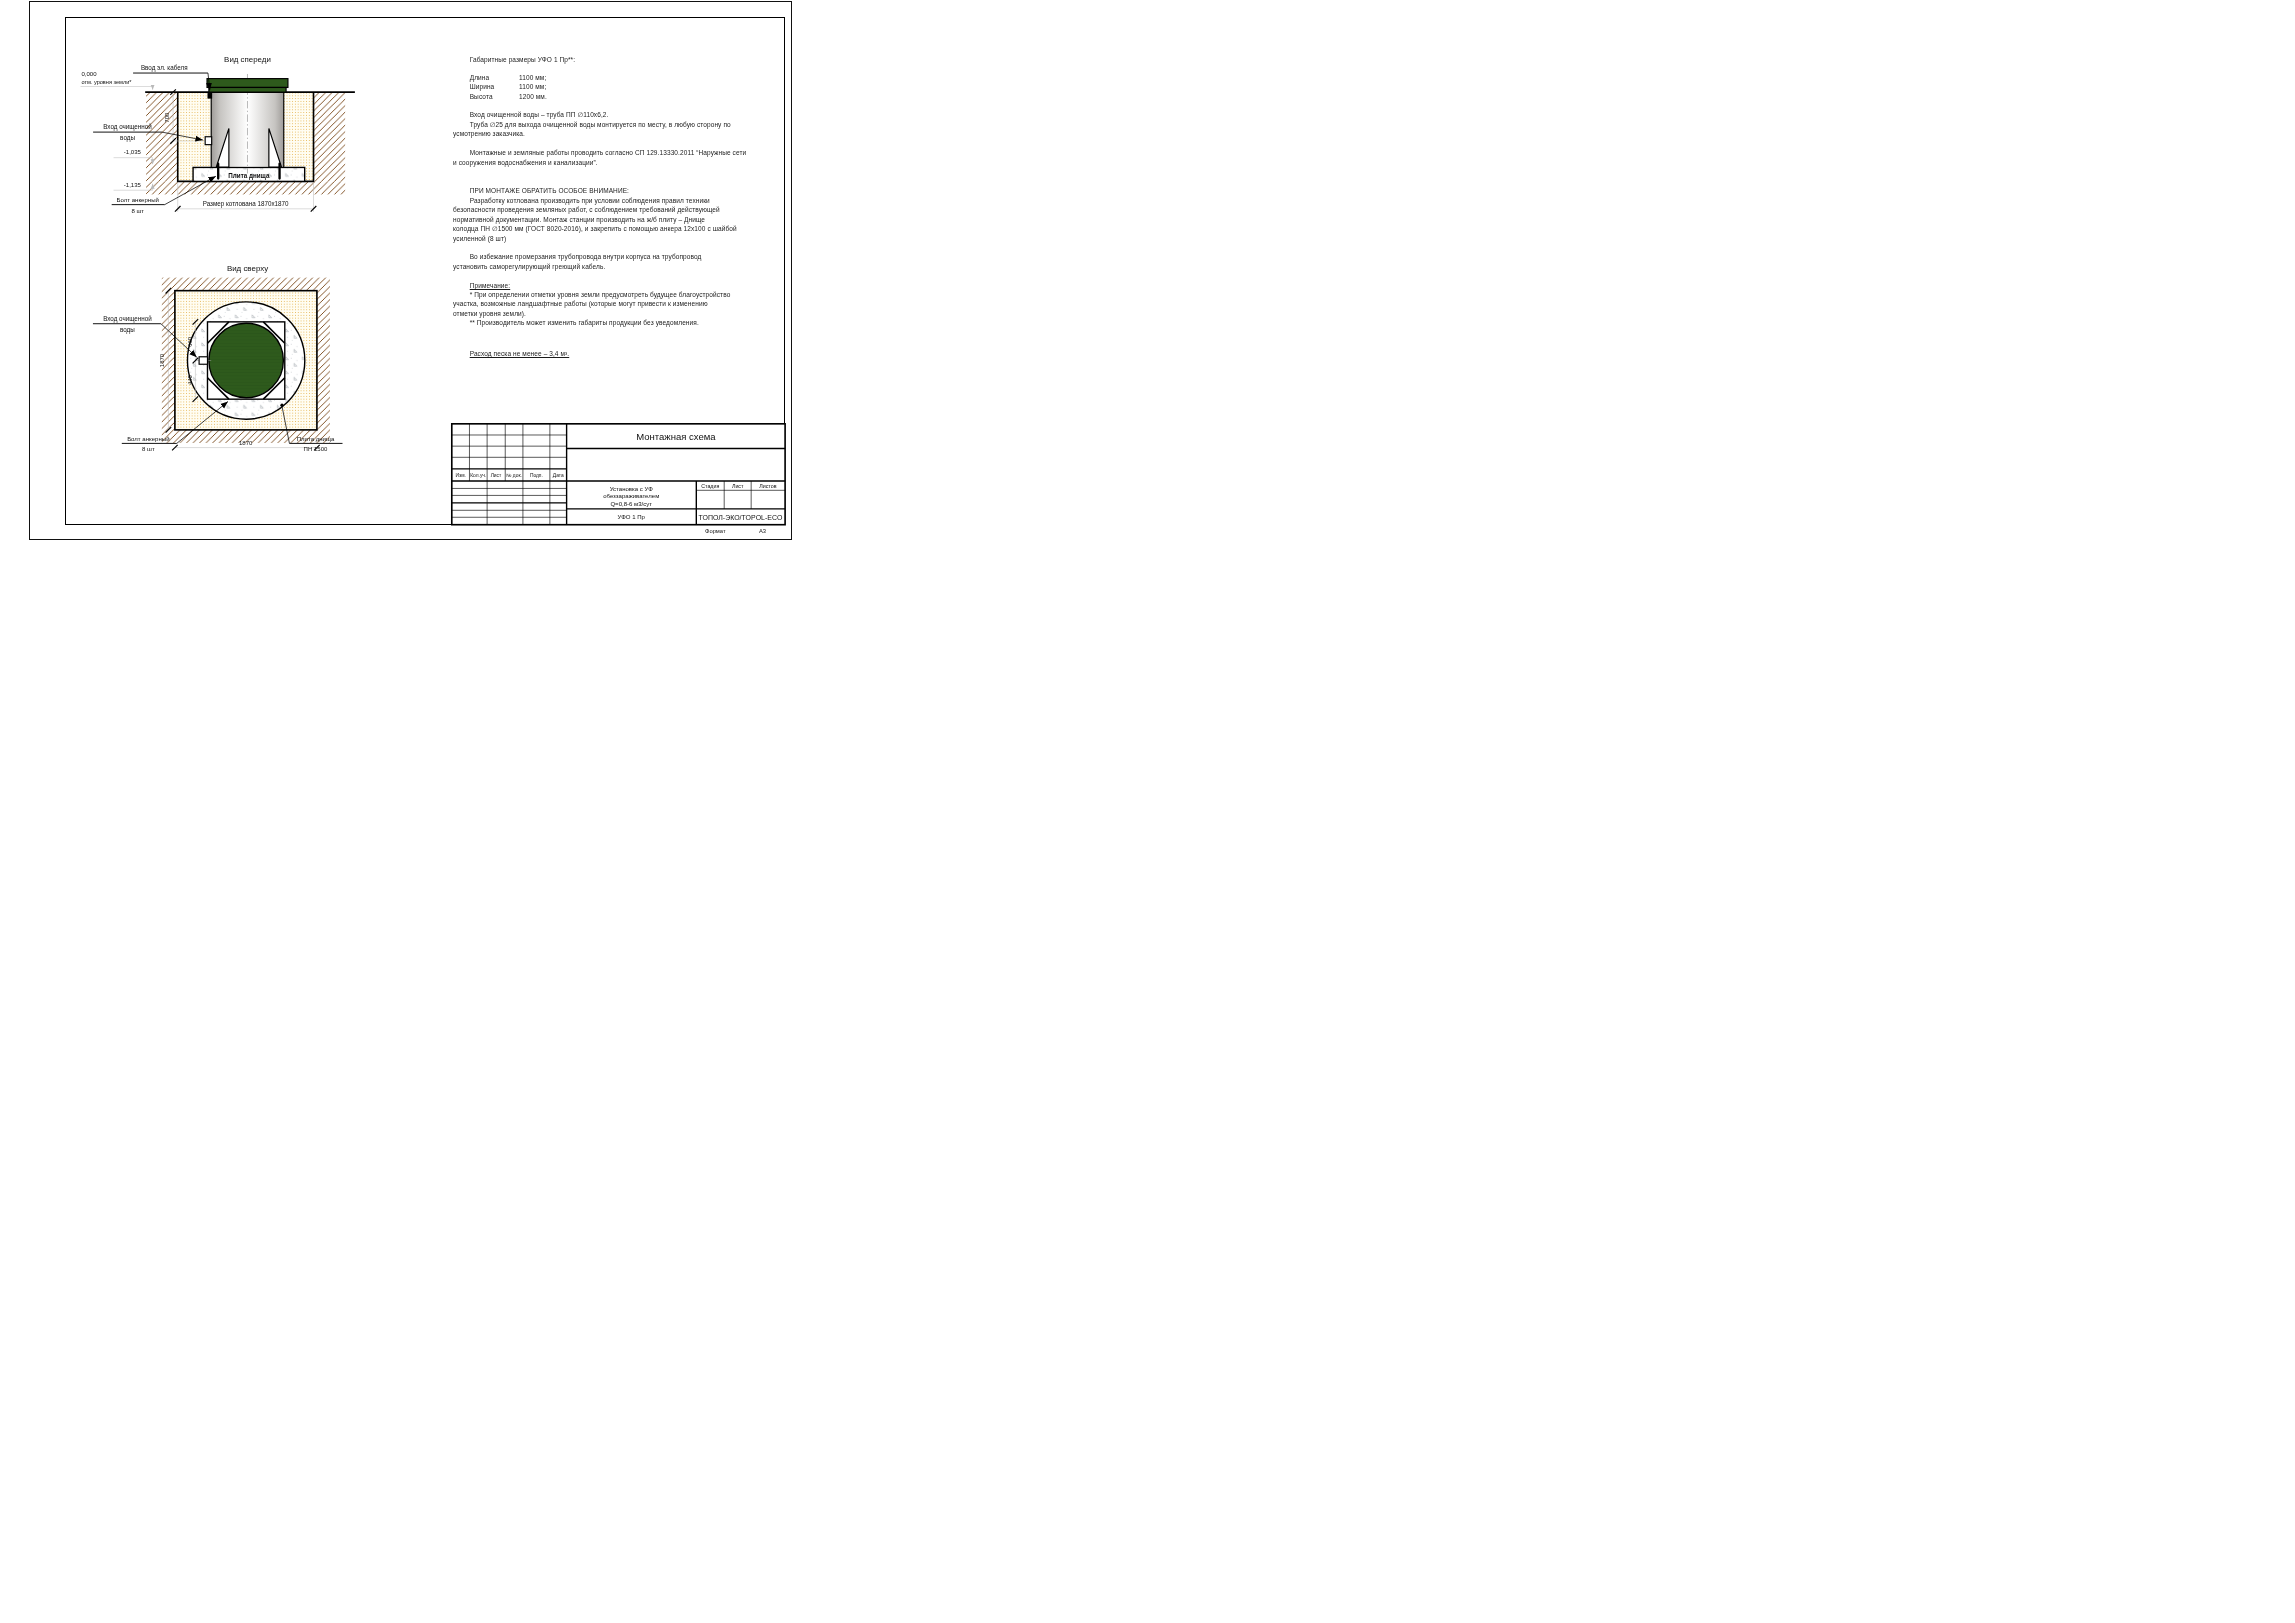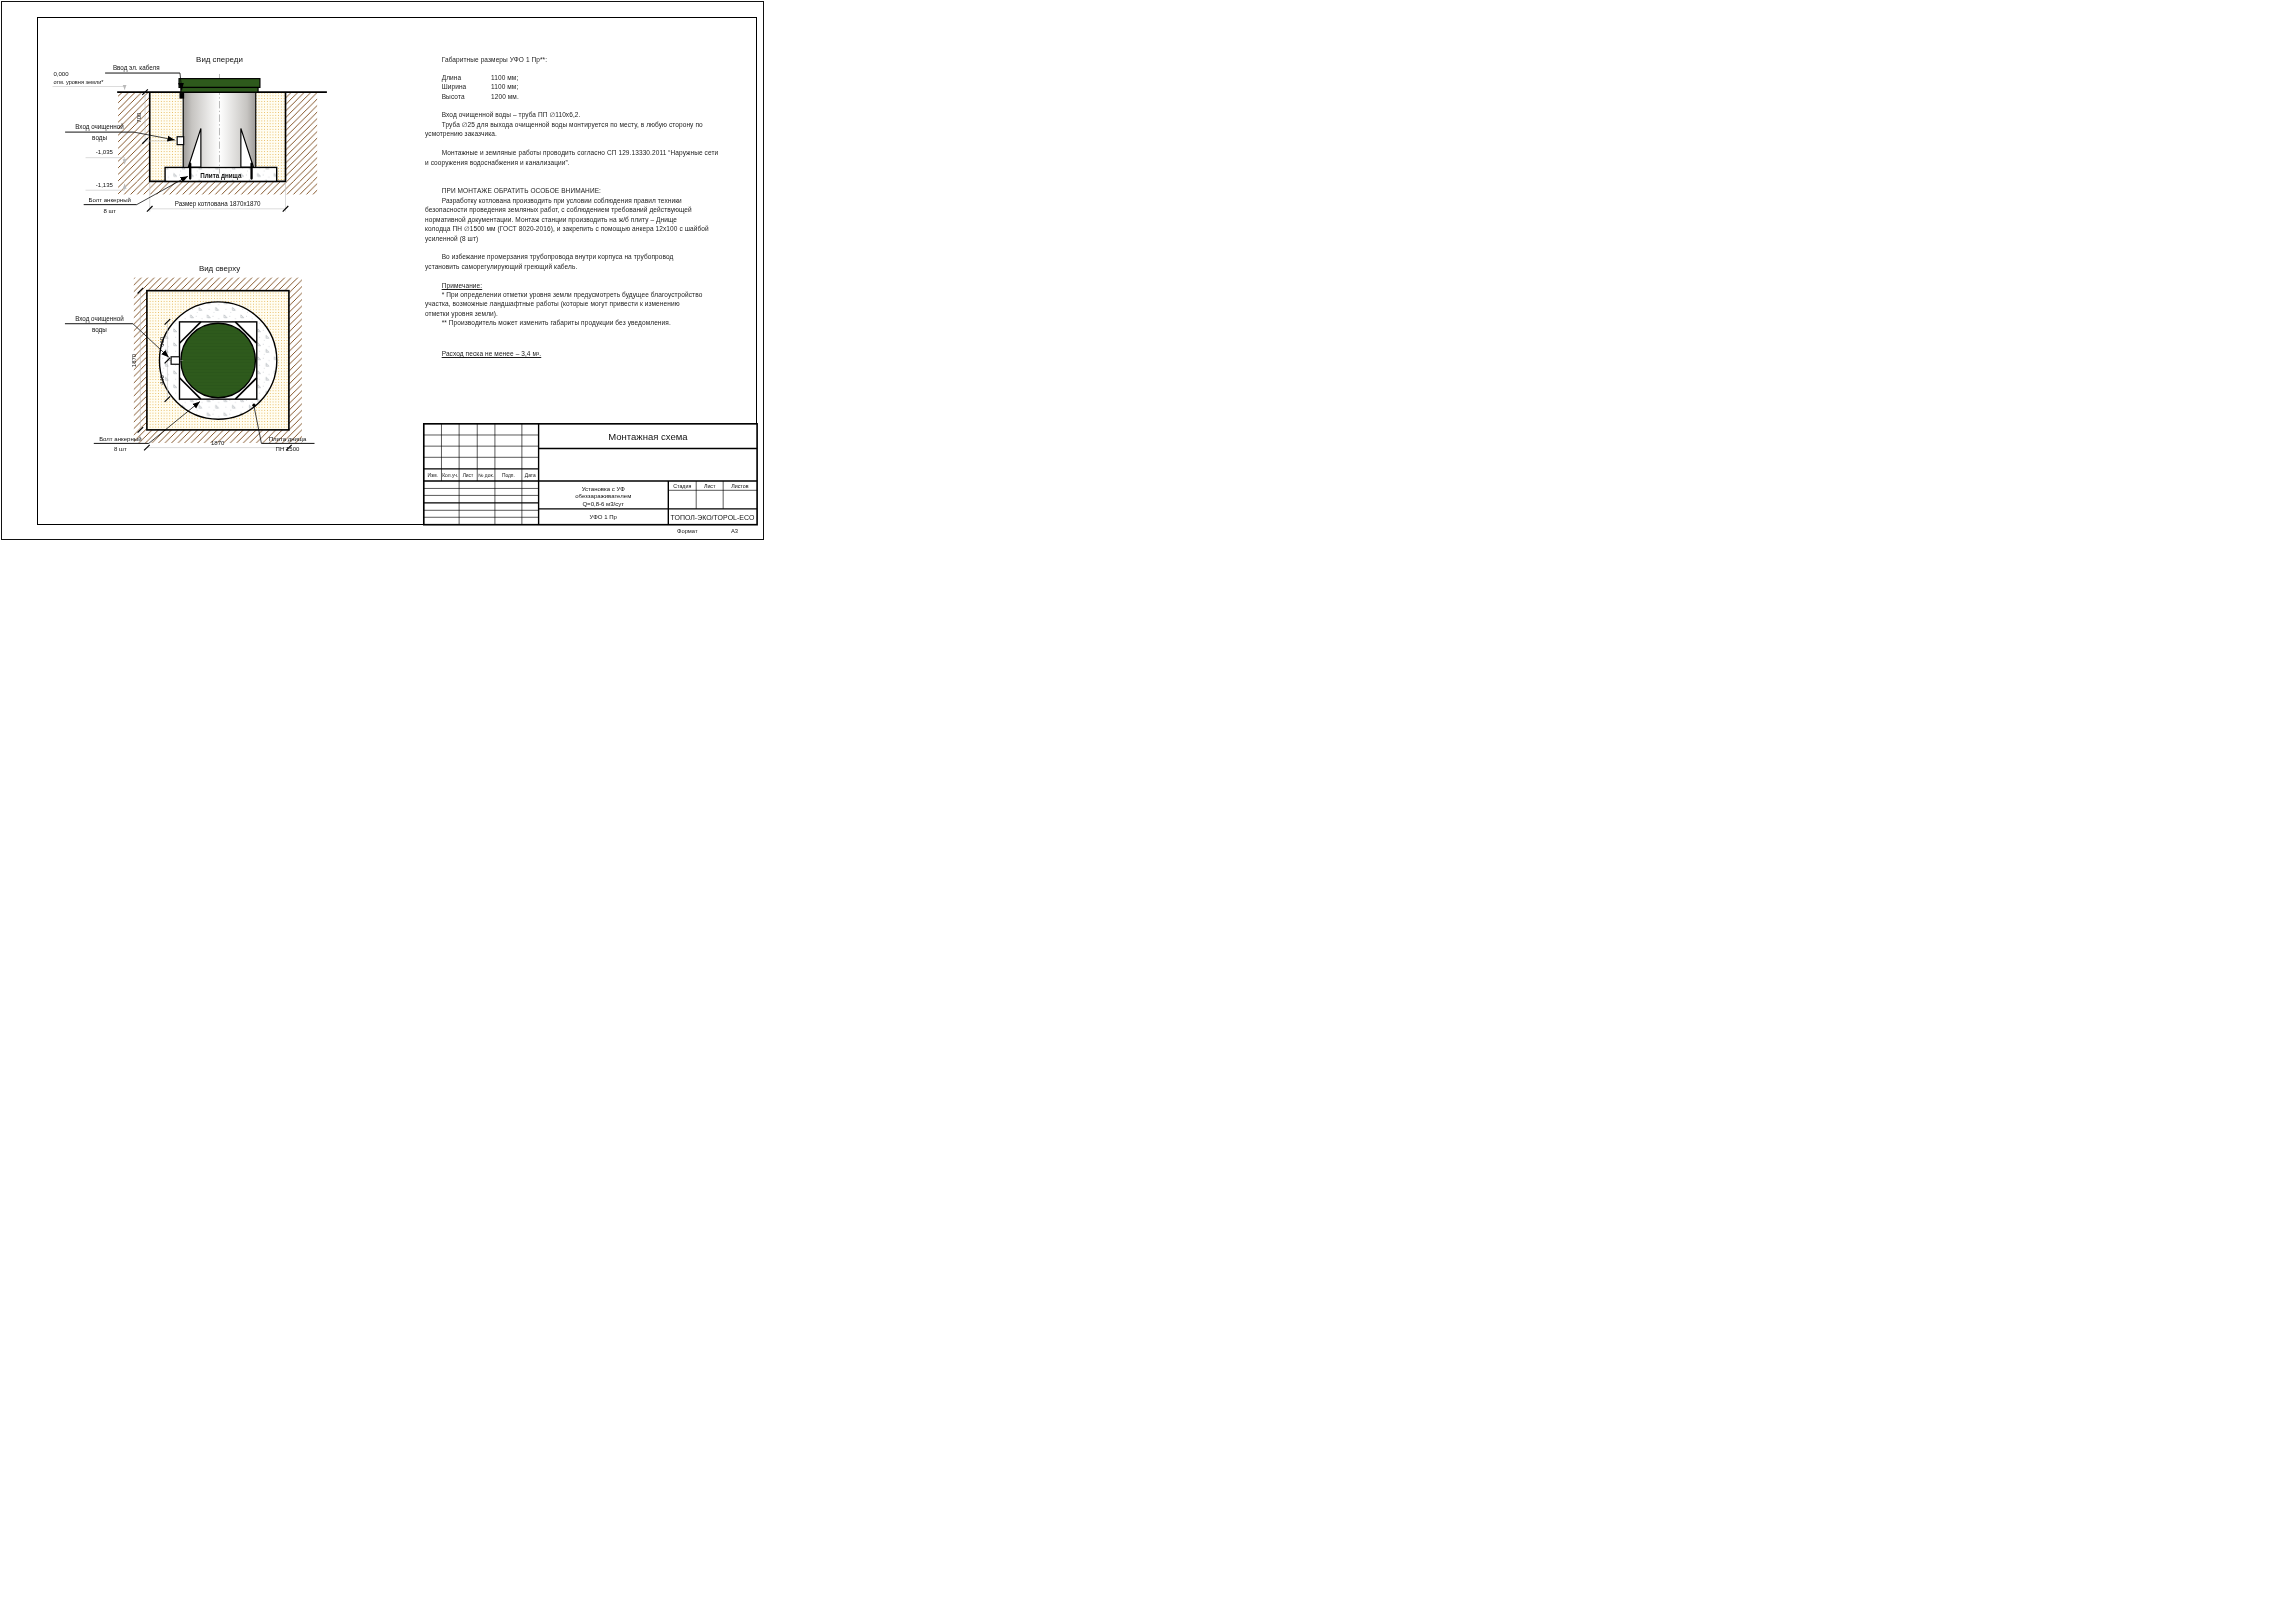--- a/index.html
+++ b/index.html
@@ -1,18 +1,18 @@
 <!DOCTYPE html>
 <html style="font-size:7.4px"><head>
 <meta charset="utf-8">
 <style>
   html,body{margin:0;padding:0;background:#ffffff;}
   .page{
     position:relative;width:765px;height:541px;background:#fff;
-    font-family:"Liberation Sans",sans-serif;color:#1b1b1b;overflow:hidden;
+    font-family:"Liberation Sans",sans-serif;color:#1b1b1b;overflow:hidden;margin-left:28px;
   }
   .outer-border{position:absolute;left:0.9px;top:0.9px;right:0.9px;bottom:0.9px;border:0.7px solid #111;}
   .frame{position:absolute;left:37px;top:16.7px;width:720px;height:508px;border:1.4px solid #000;box-sizing:border-box;}
   svg{position:absolute;overflow:visible;}
   svg text{font-family:"Liberation Sans",sans-serif;fill:#111;}
   .notes{position:absolute;left:425px;top:49px;width:333px;height:326px;font-size:6.5px;letter-spacing:0.1px;}
   .tline{position:absolute;white-space:nowrap;line-height:8.4px;}
   .ind{padding-left:16.7px;}
   .u{text-decoration:underline;}
   .dimrow-label{position:absolute;left:16.7px;}

